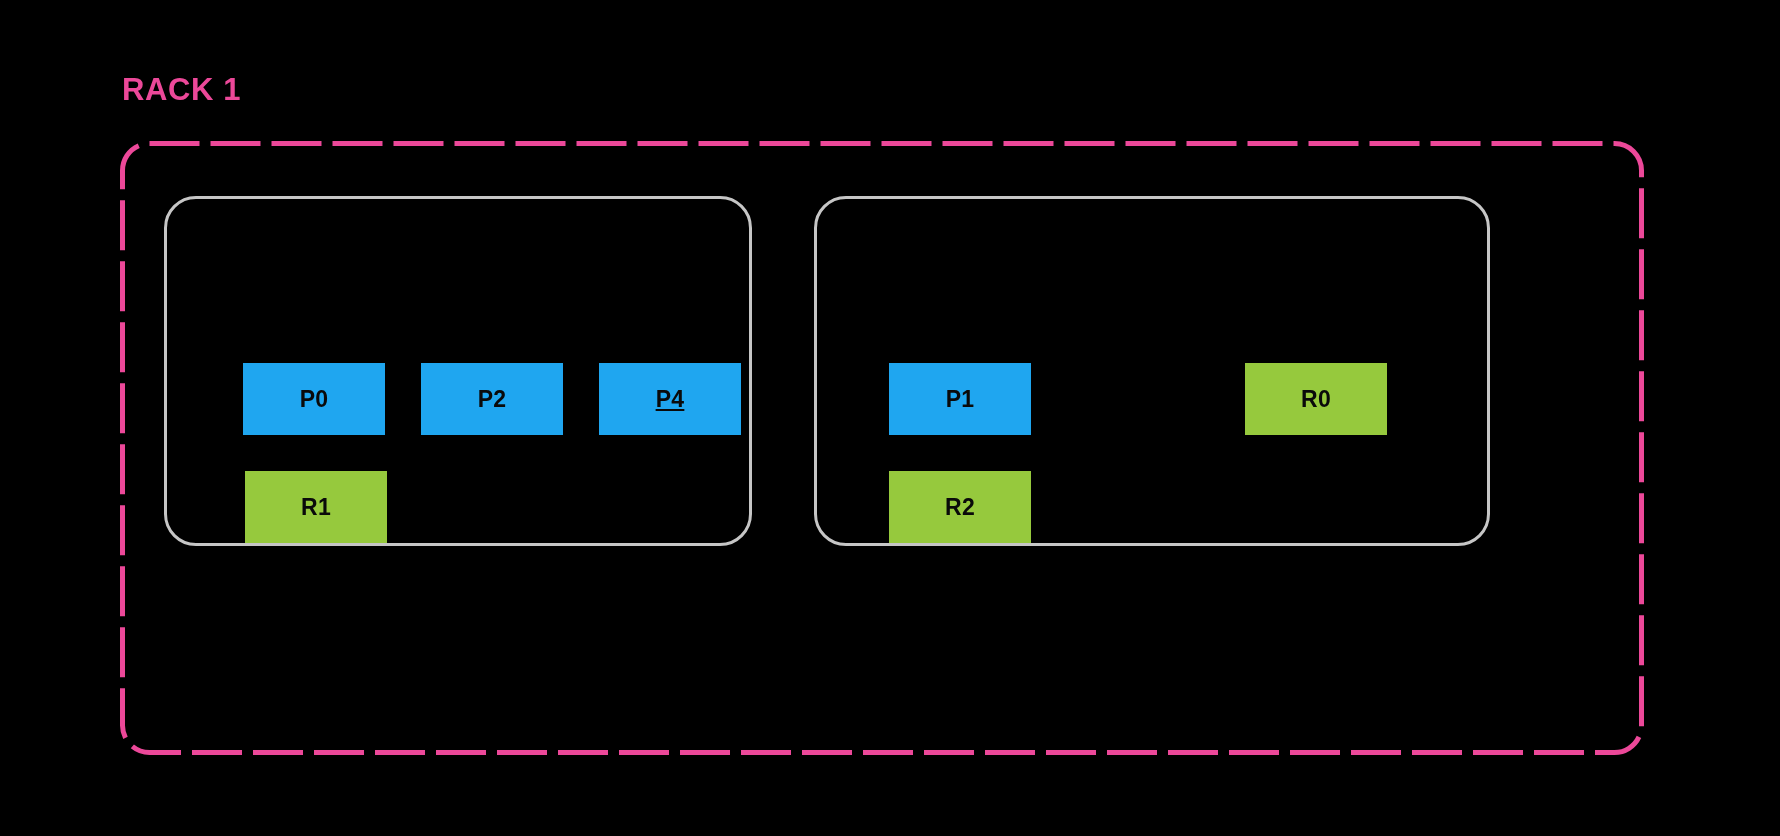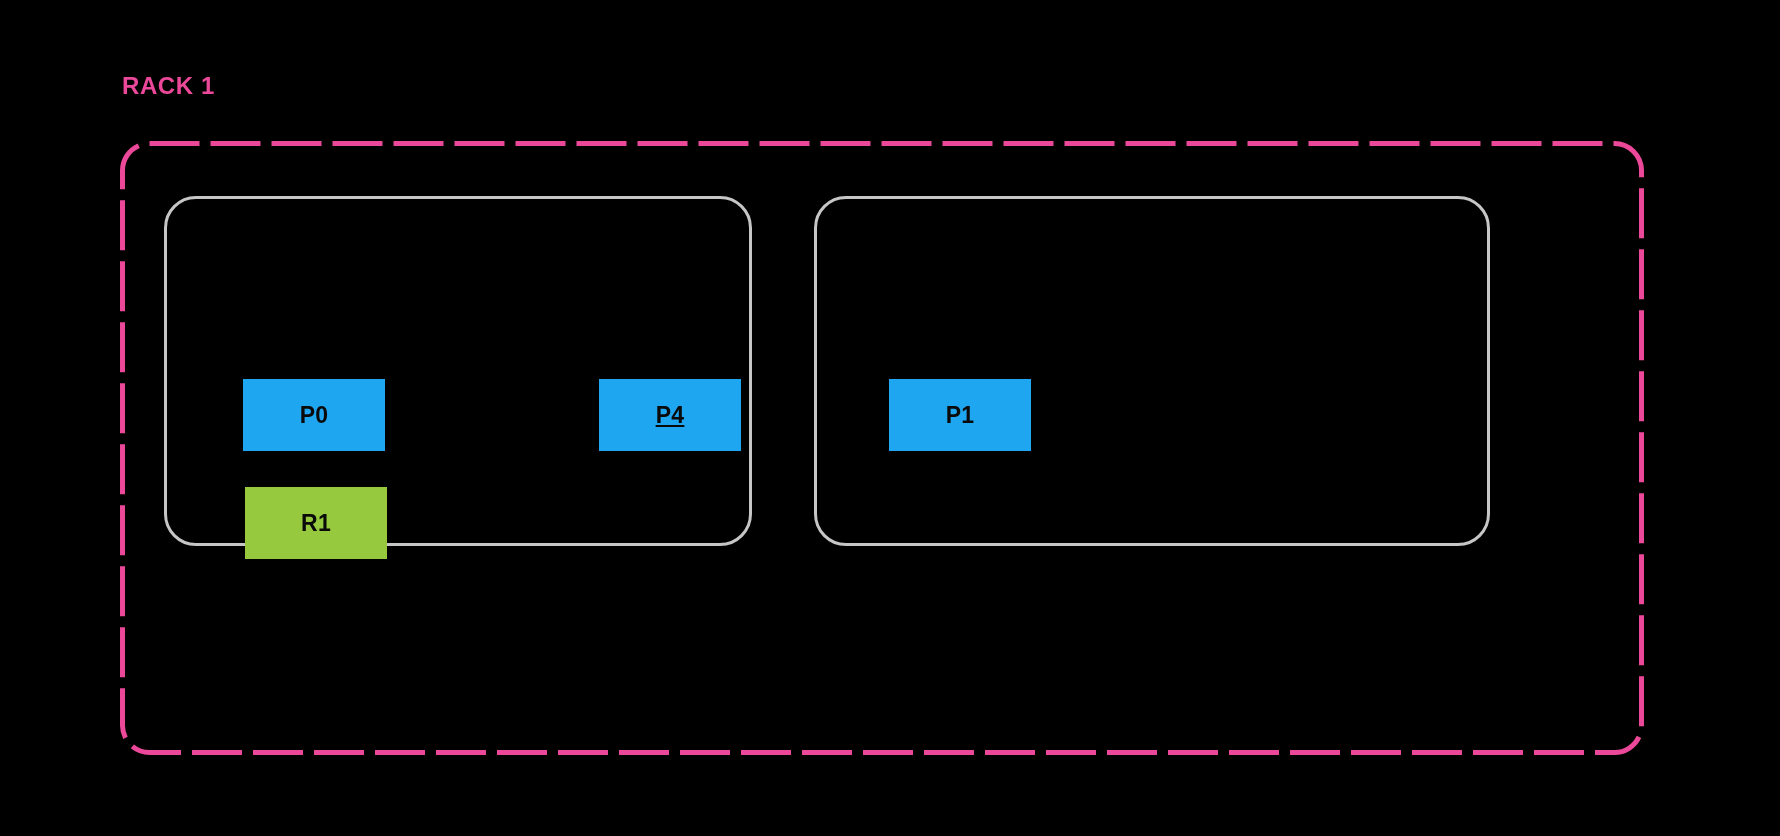--- a/index.html
+++ b/index.html
@@ -18,21 +18,21 @@
     width: 1780px;
     height: 836px;
     background: #000000;
   }
 
   
   .rack-label {
     position: absolute;
     left: 122px;
     top: 74px;
-    font-size: 24px;
+    font-size: 31px;
     font-weight: bold;
     letter-spacing: 0.6px;
     color: #ec4899;
     line-height: 1;
     white-space: nowrap;
   }
 
   
   .rack-boundary {
     position: absolute;
@@ -79,21 +79,20 @@
     width: 142px;
     height: 72px;
     display: flex;
     align-items: center;
     justify-content: center;
     font-size: 23px;
     font-weight: bold;
     color: #0a0a0a;
     letter-spacing: 0.3px;
     box-sizing: border-box;
-    margin-top: 16px;
   }
   .shard.primary { background: #1fa6f0; }
   .shard.replica { background: #96c93d; }
 </style>
 </head>
 <body>
 
 <div id="canvas">
 
   <div class="rack-label">RACK 1</div>
@@ -101,29 +100,38 @@
   <div class="rack-boundary">
     <svg width="1524" height="614" viewBox="0 0 1524 614">
       <rect x="2.5" y="2.5" width="1519" height="609" rx="27" ry="27" fill="none" stroke="#ec4899" stroke-width="5" stroke-dasharray="50 11" stroke-linecap="butt"></rect>
     </svg>
   </div>
 
   <div class="node" id="node-0">
     <div class="shard primary" style="left:76px; top:164px;">
       <span>P0</span>
     </div>
+    <div class="shard primary" style="left:254px; top:164px;">
+      <span>P2</span>
+    </div>
     <div class="shard primary" style="left:432px; top:164px;text-decoration:underline;">
       <span>P4</span>
     </div>
 
     <div class="shard replica" style="left:78px; top:272px;">
       <span>R1</span>
     </div>
   </div>
 
   <div class="node" id="node-1">
     <div class="shard primary" style="left:72px; top:164px;">
       <span>P1</span>
     </div>
+    <div class="shard replica" style="left:428px; top:164px;">
+      <span>R0</span>
+    </div>
 
+    <div class="shard replica" style="left:72px; top:272px;">
+      <span>R2</span>
+    </div>
   </div>
 
 </div>
 
 </body></html>

